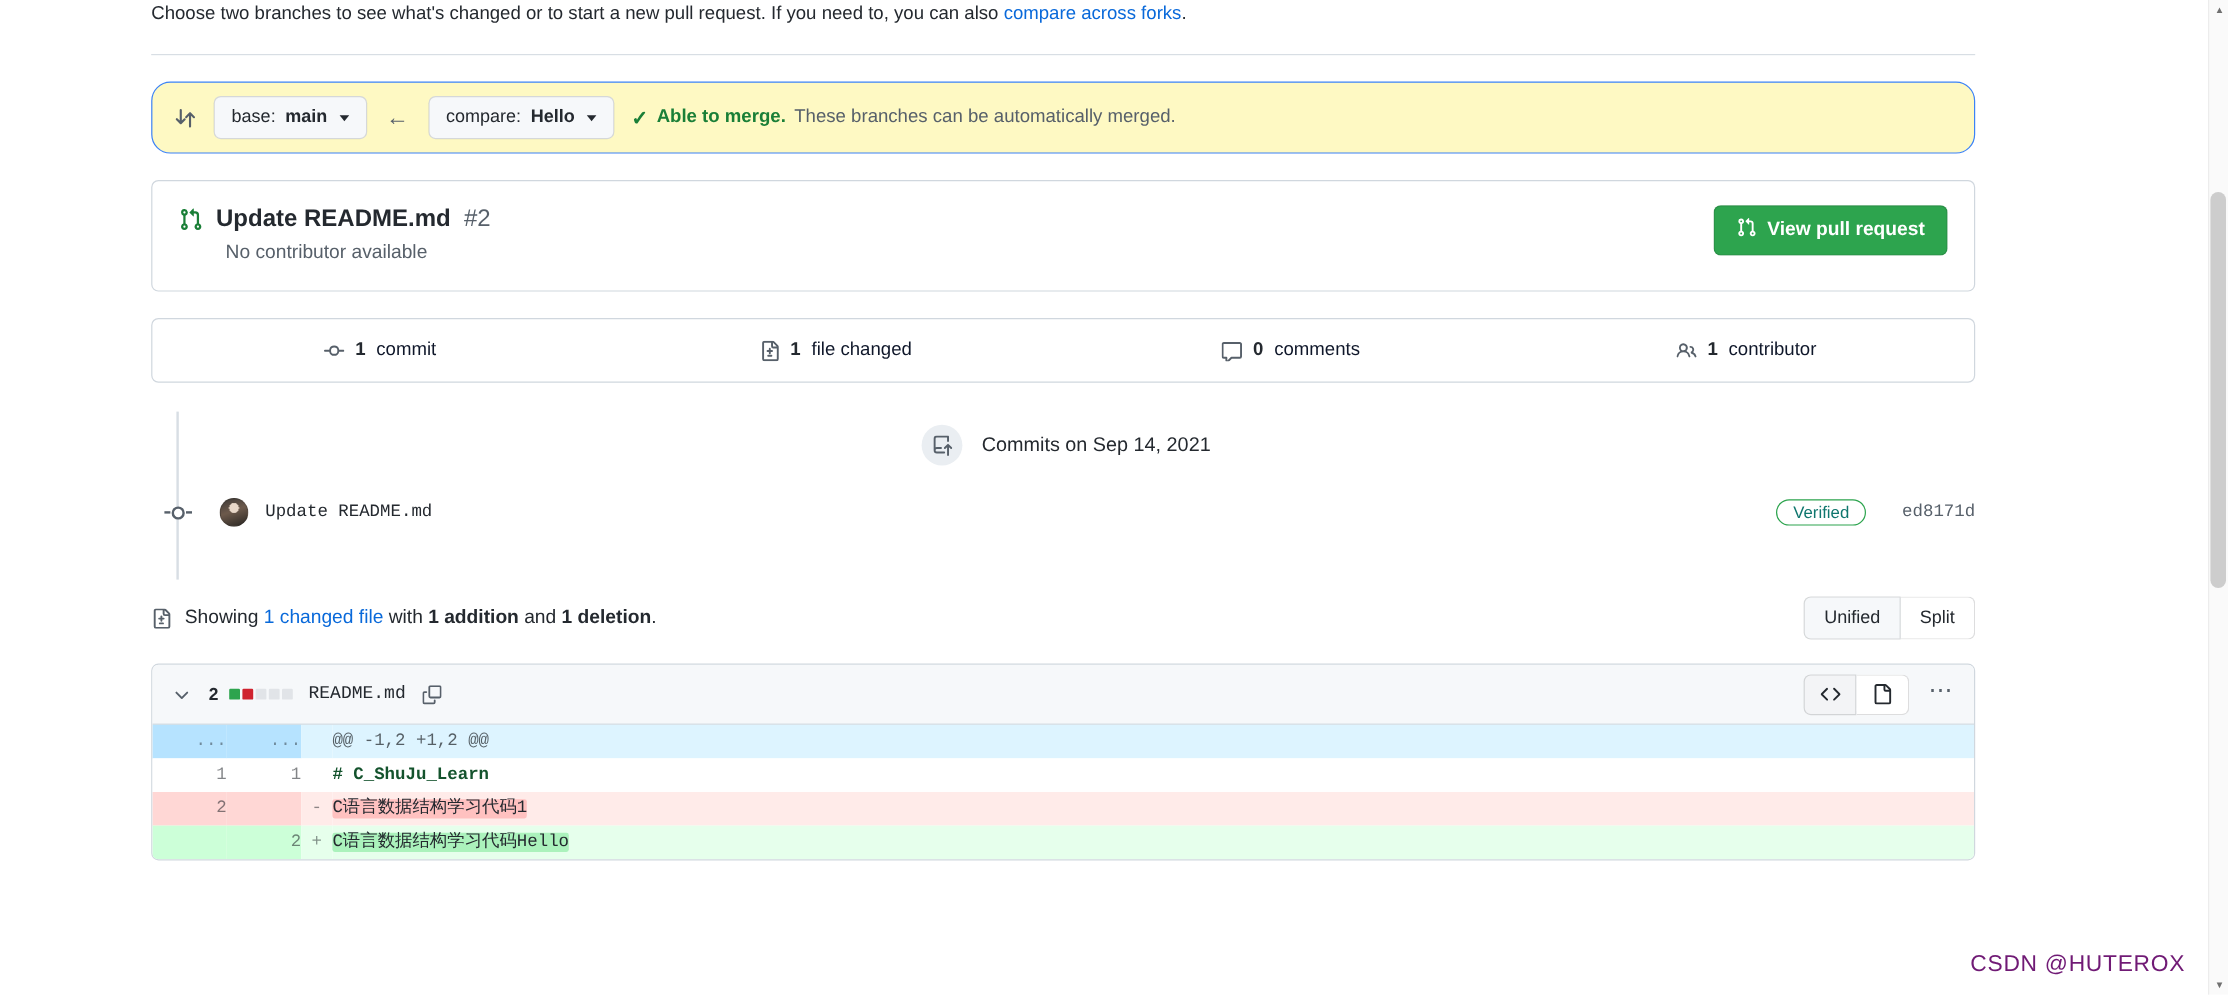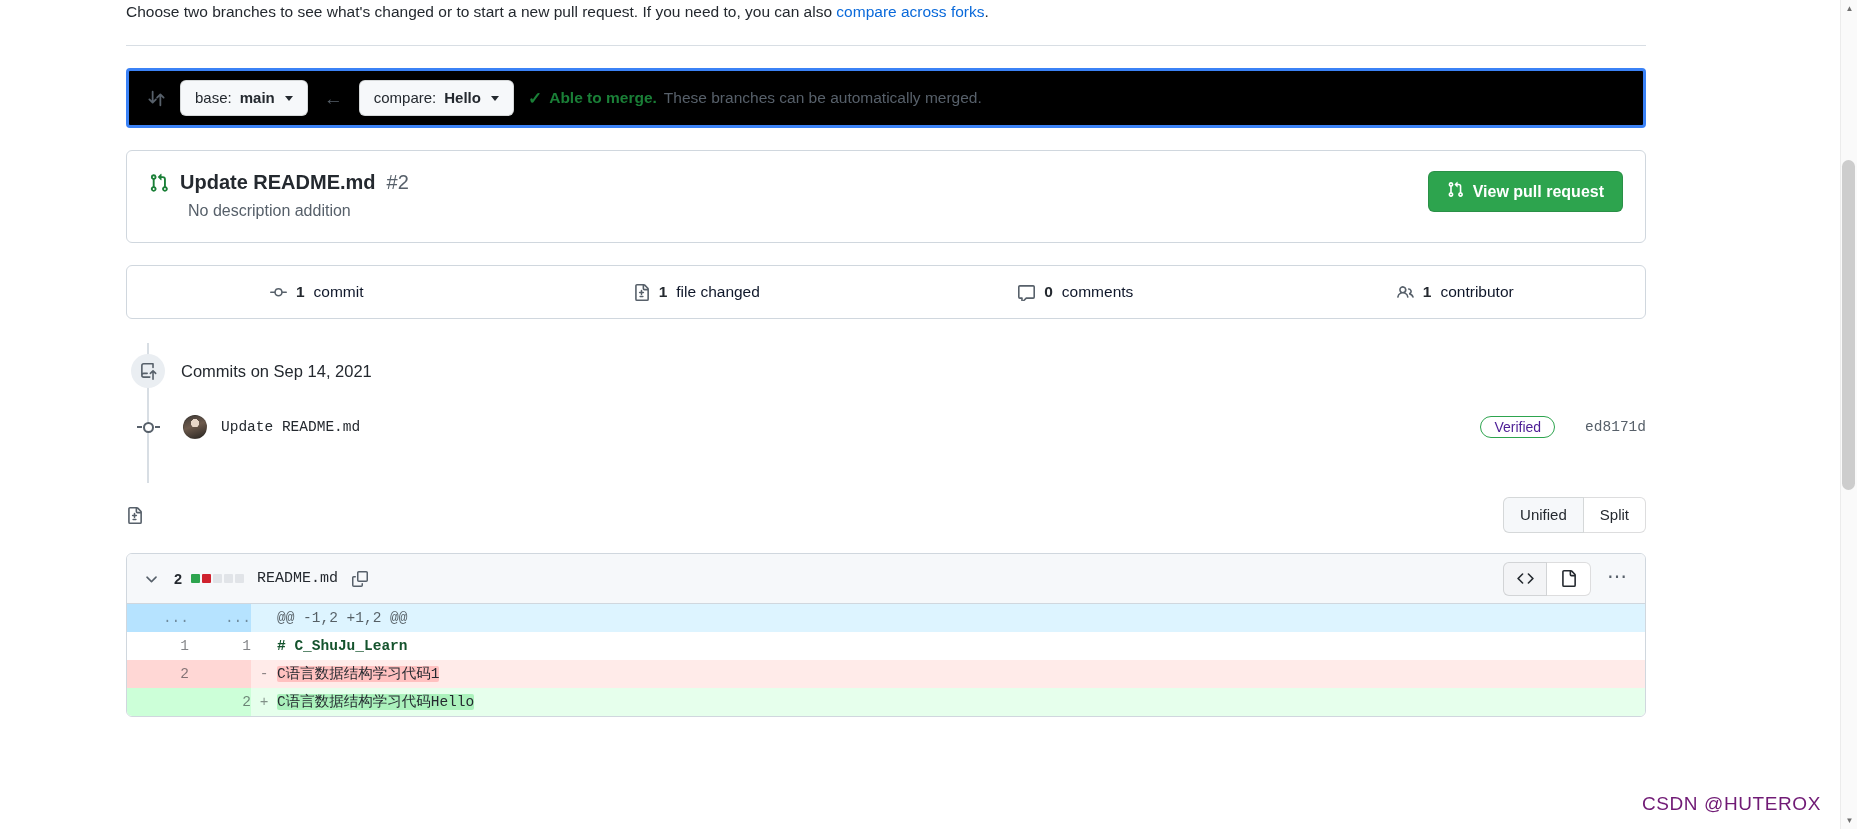--- a/index.html
+++ b/index.html
@@ -51,24 +51,24 @@
     border: 1px solid #d0d7de;
     border-radius: 6px;
     background: #fff;
   }
 
   
   .branch-bar {
     display: flex;
     align-items: center;
     gap: 14px;
-    background: #000000;
+    background: #fef9c3;
     padding: 14px 18px;
-    border: 3px solid #3b82f6;
-    border-radius: 4px;
+    border: 1px solid #3b82f6;
+    border-radius: 16px;
     margin-bottom: 22px;
     height: 60px;
   }
   .compare-icon { color: #57606a; display: flex; align-items: center; }
   .btn-select {
     display: inline-flex;
     align-items: center;
     gap: 8px;
     background: #f6f8fa;
     border: 1px solid rgba(27,31,36,0.15);
@@ -152,20 +152,21 @@
   .timeline-line {
     position: absolute;
     left: 21px; top: 0; bottom: 0;
     width: 2px;
     background: #d8dee4;
   }
   .commits-head {
     display: flex; align-items: center; gap: 16px;
     height: 56px;
     position: relative;
+    justify-content: center;
   }
   .commits-head .node {
     width: 34px; height: 34px;
     border-radius: 50%;
     background: #eaeef2;
     display: flex; align-items: center; justify-content: center;
     color: #57606a;
     position: relative; z-index: 2;
     margin-left: 5px;
   }
@@ -205,21 +206,21 @@
     font-family: "Liberation Mono", "DejaVu Sans Mono", monospace;
     font-size: 14.5px;
     color: #24292f;
   }
   .commit-right {
     margin-left: auto;
     display: flex; align-items: center; gap: 30px;
   }
   .verified {
     border: 1px solid #2da44e;
-    color: #4c1d95;
+    color: #0f766e;
     border-radius: 2em;
     padding: 2px 13px;
     font-size: 14px;
     font-weight: 500;
     cursor: pointer;
   }
   .sha {
     font-family: "Liberation Mono", "DejaVu Sans Mono", monospace;
     font-size: 14.5px;
     color: #57606a;
@@ -412,21 +413,21 @@
       <div class="pr-left">
         <div class="pr-titlerow">
           <span class="pr-icon">
             <svg width="20" height="20" viewBox="0 0 16 16" fill="currentColor" aria-hidden="true">
               <path d="M1.5 3.25a2.25 2.25 0 1 1 3 2.122v5.256a2.251 2.251 0 1 1-1.5 0V5.372A2.25 2.25 0 0 1 1.5 3.25Zm5.677-.177L9.573.677A.25.25 0 0 1 10 .854V2.5h1A2.5 2.5 0 0 1 13.5 5v5.628a2.251 2.251 0 1 1-1.5 0V5a1 1 0 0 0-1-1h-1v1.646a.25.25 0 0 1-.427.177L7.177 3.427a.25.25 0 0 1 0-.354ZM3.75 2.5a.75.75 0 1 0 0 1.5.75.75 0 0 0 0-1.5Zm0 9.5a.75.75 0 1 0 0 1.5.75.75 0 0 0 0-1.5Zm8.25.75a.75.75 0 1 0 1.5 0 .75.75 0 0 0-1.5 0Z"></path>
             </svg>
           </span>
           <span class="pr-title">Update README.md</span>
           <span class="pr-num">#2</span>
         </div>
-        <div class="pr-desc">No description addition</div>
+        <div class="pr-desc">No contributor available</div>
       </div>
       <button class="btn-green">
         <span>
           <svg width="17" height="17" viewBox="0 0 16 16" fill="currentColor" aria-hidden="true">
             <path d="M1.5 3.25a2.25 2.25 0 1 1 3 2.122v5.256a2.251 2.251 0 1 1-1.5 0V5.372A2.25 2.25 0 0 1 1.5 3.25Zm5.677-.177L9.573.677A.25.25 0 0 1 10 .854V2.5h1A2.5 2.5 0 0 1 13.5 5v5.628a2.251 2.251 0 1 1-1.5 0V5a1 1 0 0 0-1-1h-1v1.646a.25.25 0 0 1-.427.177L7.177 3.427a.25.25 0 0 1 0-.354ZM3.75 2.5a.75.75 0 1 0 0 1.5.75.75 0 0 0 0-1.5Zm0 9.5a.75.75 0 1 0 0 1.5.75.75 0 0 0 0-1.5Zm8.25.75a.75.75 0 1 0 1.5 0 .75.75 0 0 0-1.5 0Z"></path>
           </svg>
         </span>
         <span>View pull request</span>
       </button>
     </div>
@@ -501,20 +502,21 @@
 
       <div class="commit-tail"></div>
     </div>
 
     <div class="showing-row">
       <span class="showing-icon">
         <svg width="17" height="17" viewBox="0 0 16 16" fill="currentColor" aria-hidden="true">
           <path d="M2 1.75C2 .784 2.784 0 3.75 0h6.586c.464 0 .909.184 1.237.513l2.914 2.914c.329.328.513.773.513 1.237v9.586A1.75 1.75 0 0 1 13.25 16h-9.5A1.75 1.75 0 0 1 2 14.25Zm1.75-.25a.25.25 0 0 0-.25.25v12.5c0 .138.112.25.25.25h9.5a.25.25 0 0 0 .25-.25V6h-2.75A1.75 1.75 0 0 1 9 4.25V1.5Zm6.75.062V4.25c0 .138.112.25.25.25h2.688l-.011-.013-2.914-2.914-.013-.011ZM8 5.5a.75.75 0 0 1 .75.75v1h1a.75.75 0 0 1 0 1.5h-1v1a.75.75 0 0 1-1.5 0v-1h-1a.75.75 0 0 1 0-1.5h1v-1A.75.75 0 0 1 8 5.5Zm-2 6.25a.75.75 0 0 1 .75-.75h2.5a.75.75 0 0 1 0 1.5h-2.5a.75.75 0 0 1-.75-.75Z"></path>
         </svg>
       </span>
+      <span class="showing-text"><span>Showing </span><a class="link" href="#">1 changed file</a><span> with </span><b>1 addition</b><span> and </span><b>1 deletion</b><span>.</span></span>
       <span class="seg-group">
         <button class="seg active">Unified</button>
         <button class="seg">Split</button>
       </span>
     </div>
 
     <div class="file-box">
       <div class="file-head">
         <span class="chev">
           <svg width="17" height="17" viewBox="0 0 16 16" fill="currentColor" aria-hidden="true">

